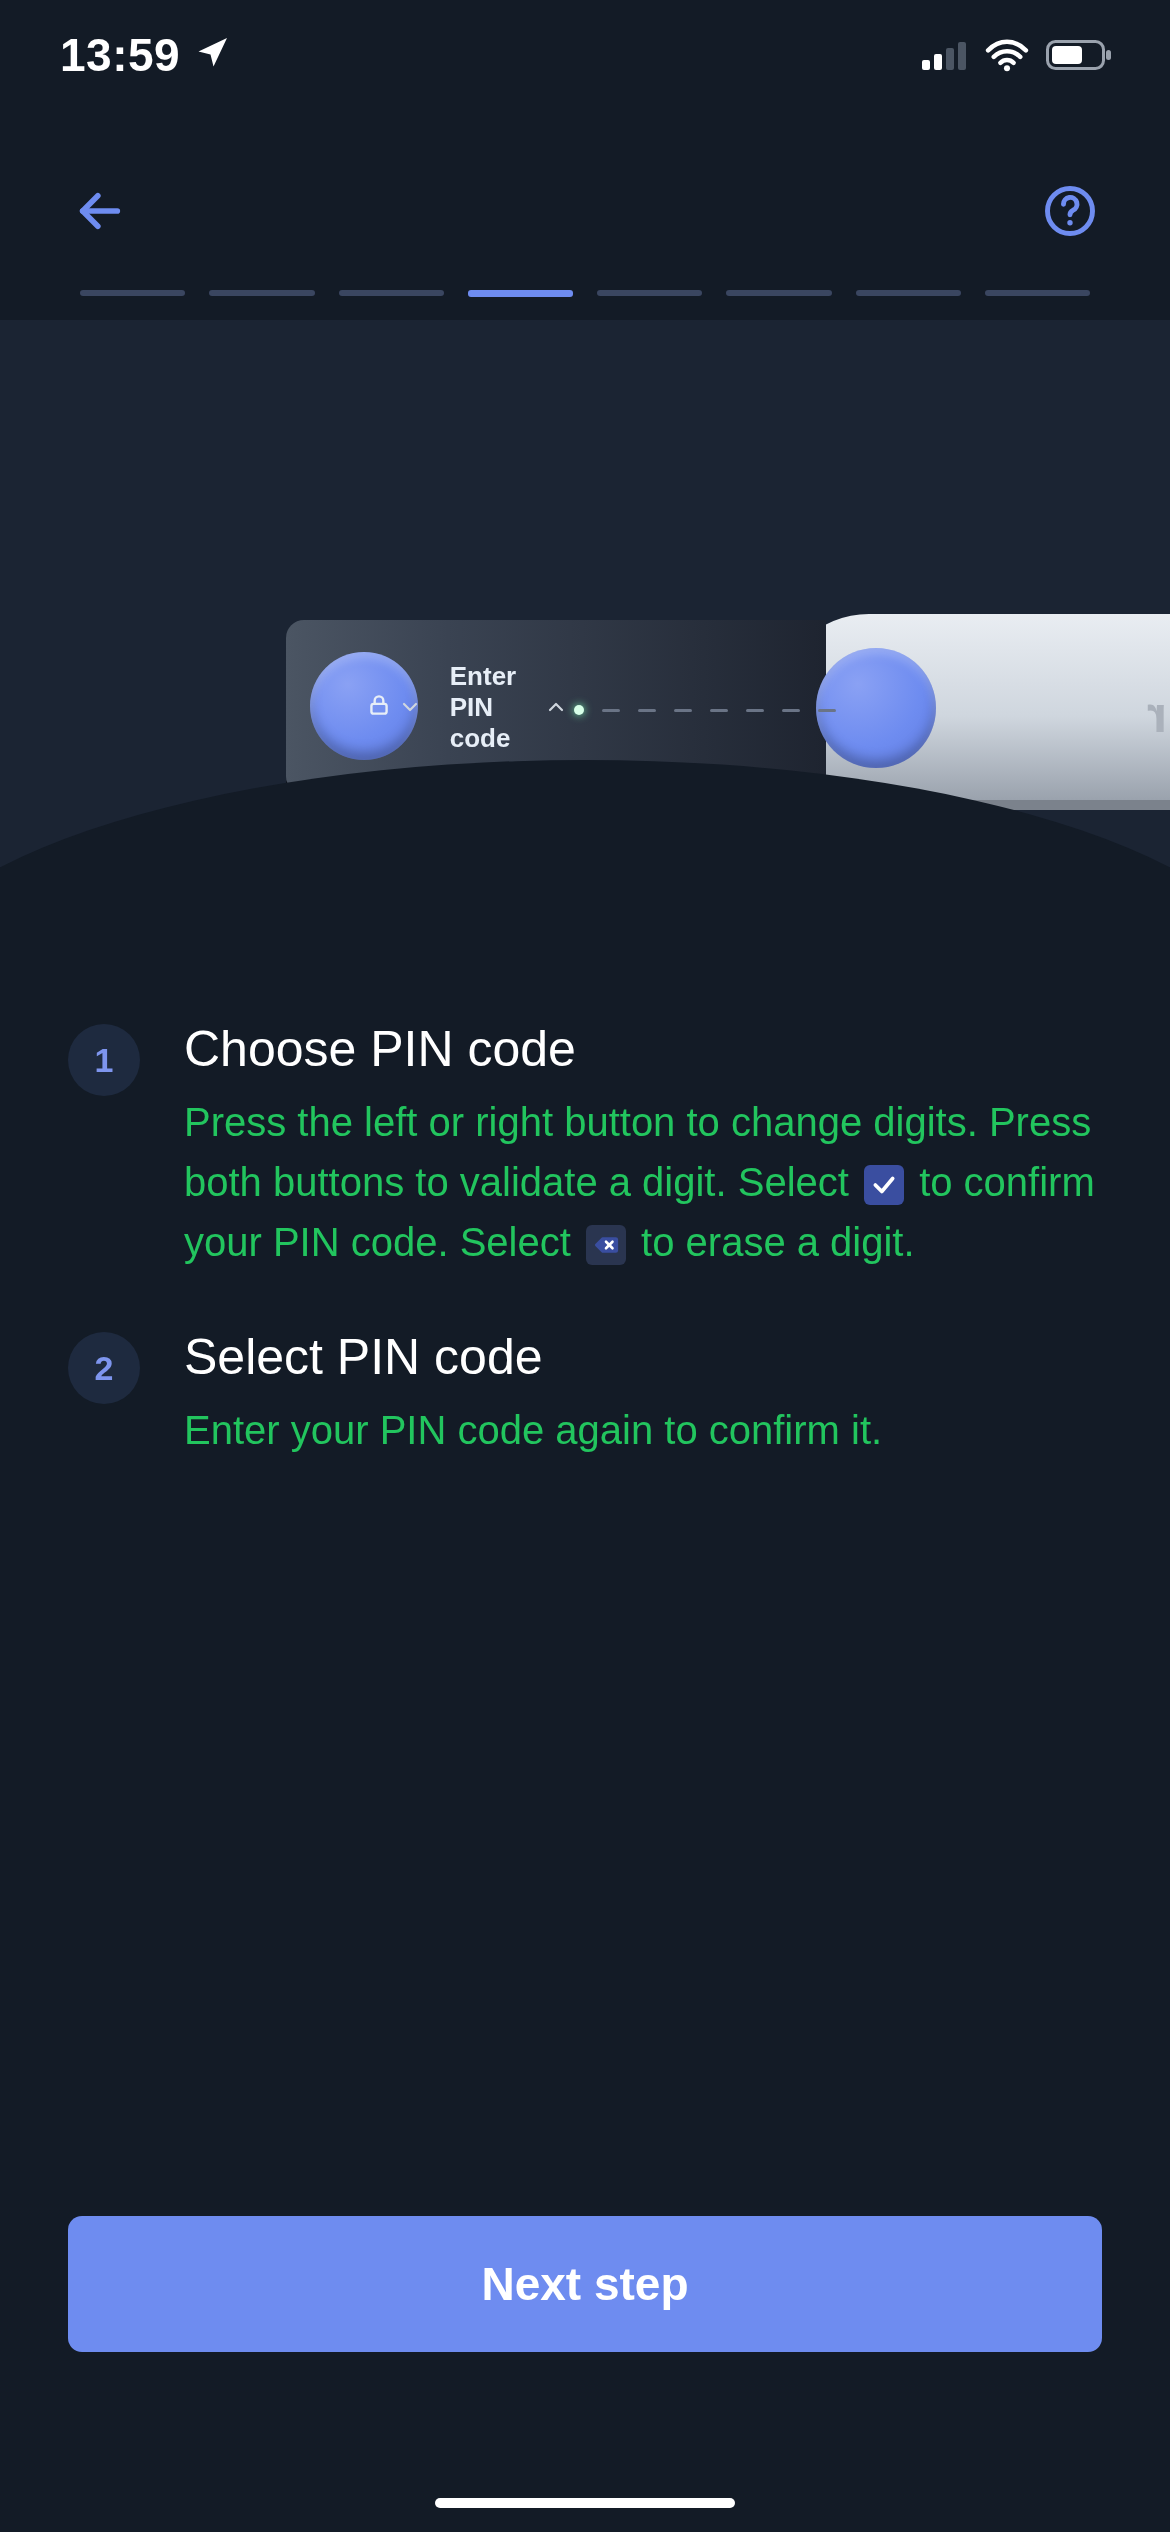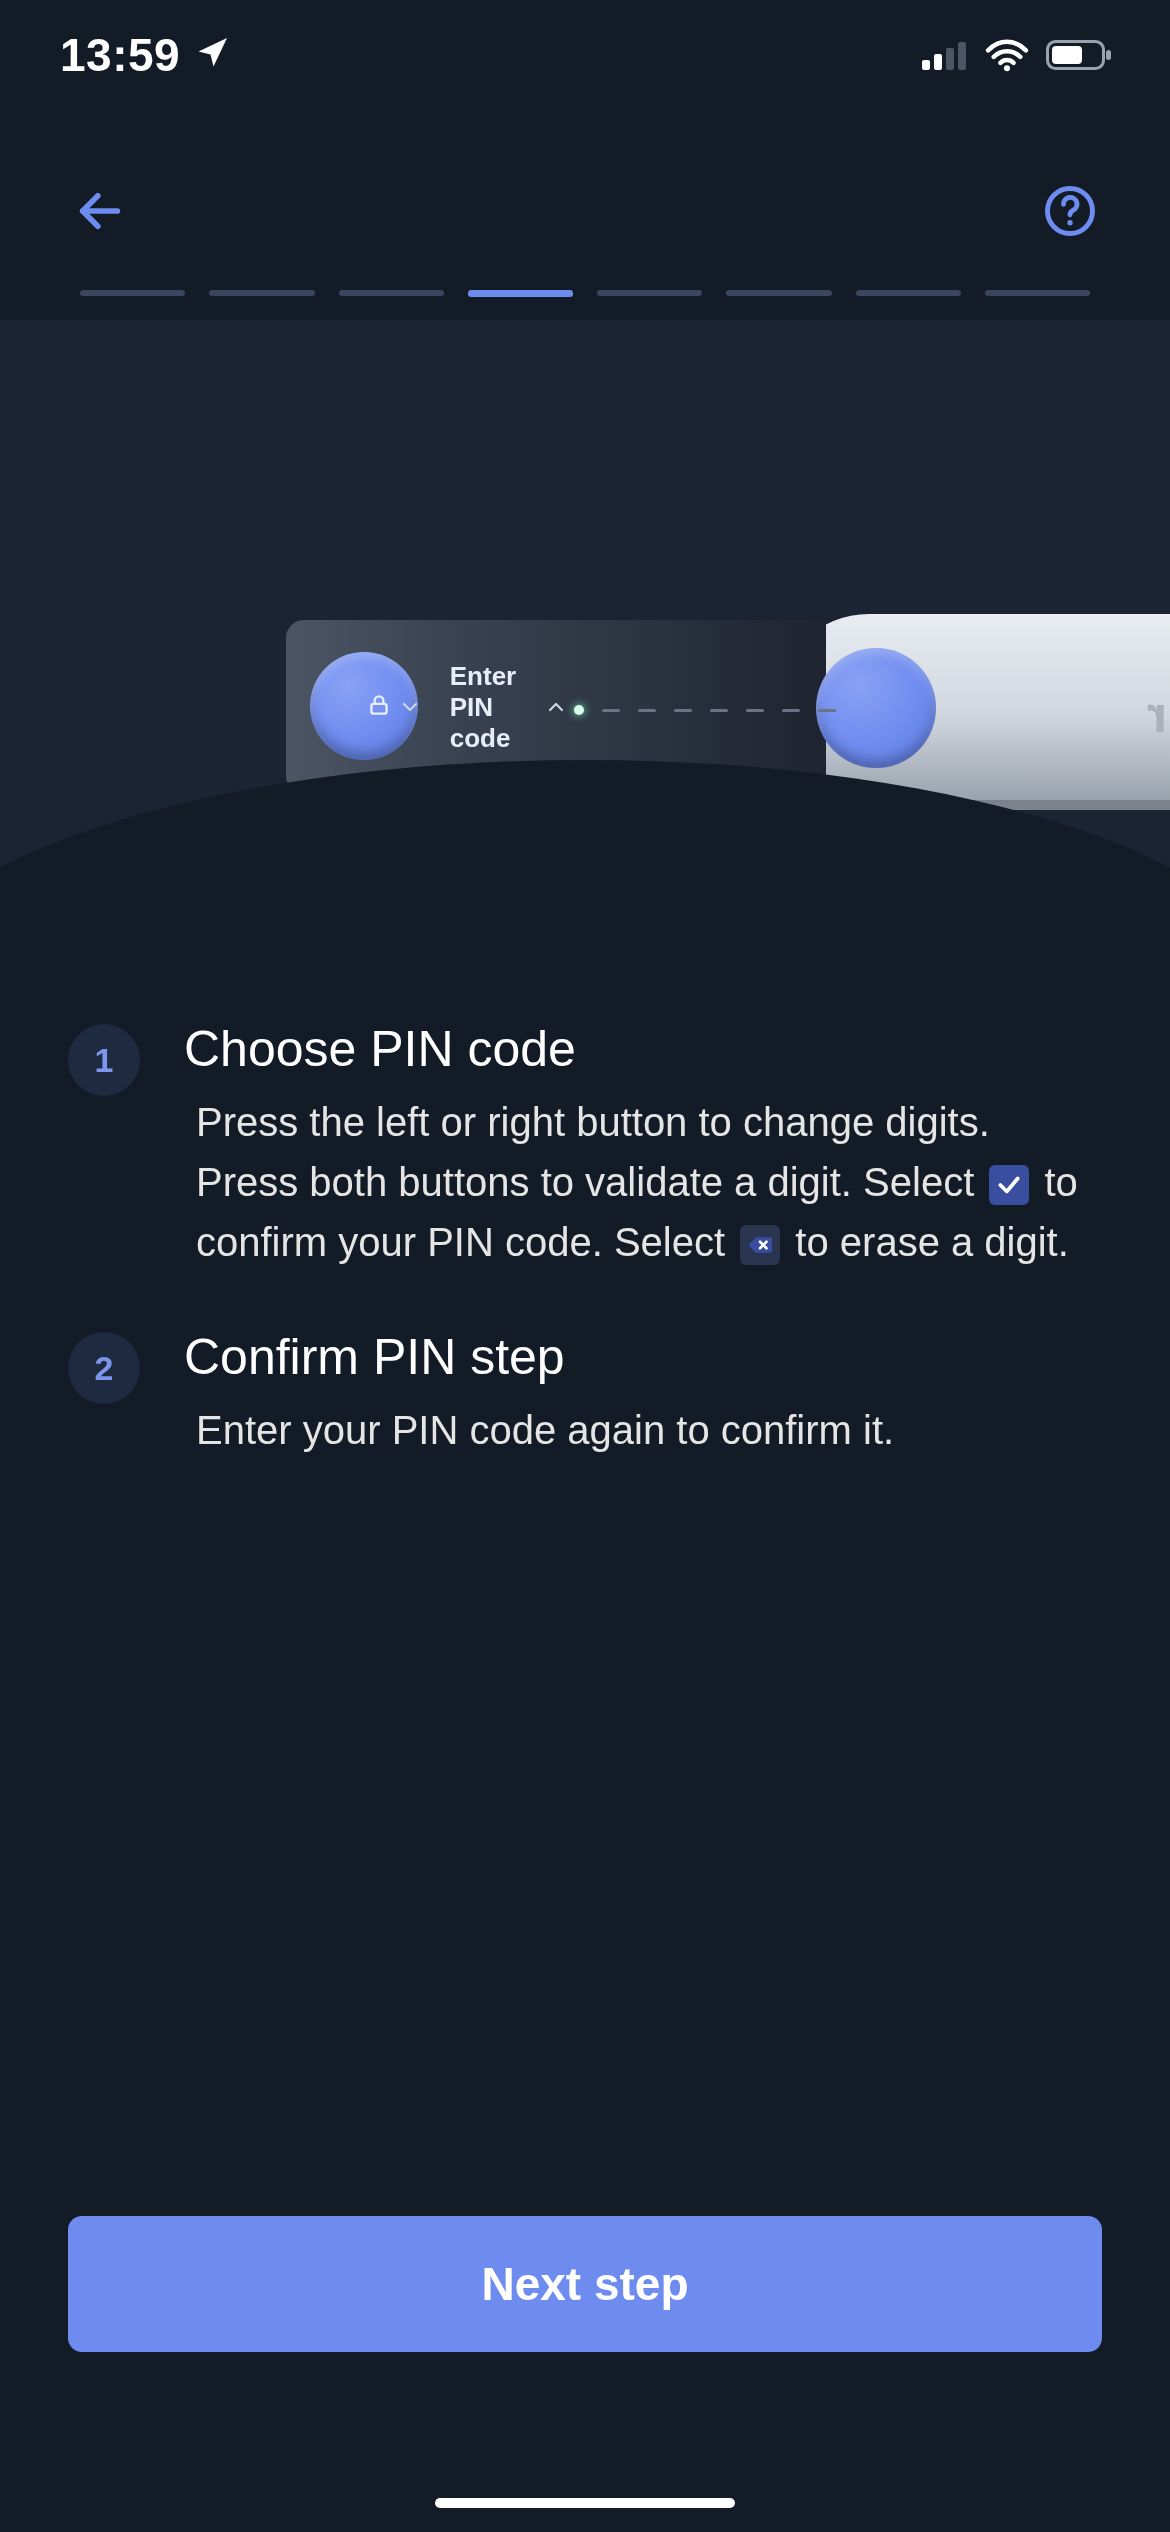--- a/index.html
+++ b/index.html
@@ -142,21 +142,21 @@
     background:#1e2a3f;
     color:#7e95ee;
     display:flex; align-items:center; justify-content:center;
     font-size:34px; font-weight:600;
     margin-top:4px;
   }
   .step-body h2{
     font-size:50px; font-weight:400; color:#ffffff; margin-bottom:14px;
   }
   .step-body p{
-    font-size:40px; line-height:1.5; color:#e5e5e5;margin-left:12px;
+    font-size:40px; line-height:1.5; color:#22c55e;
   }
   .inline-chip{
     display:inline-flex; align-items:center; justify-content:center;
     width:40px; height:40px; border-radius:6px;
     background:#3a4ea0; color:#ffffff; vertical-align:middle;
     margin: 0 4px;
   }
   .inline-chip svg{ width:26px; height:26px; }
   .inline-chip.ghost{ background:#2a3550; }
 
@@ -314,21 +314,21 @@
           </svg>
         </span>
         <span> to erase a digit.</span>
       </p>
     </div>
   </div>
 
   <div class="step">
     <div class="step-num">2</div>
     <div class="step-body">
-      <h2>Confirm PIN step</h2>
+      <h2>Select PIN code</h2>
       <p>Enter your PIN code again to confirm it.</p>
     </div>
   </div>
 
 </div>
 
 <button class="primary-btn">
   <span>Next step</span>
 </button>
 

